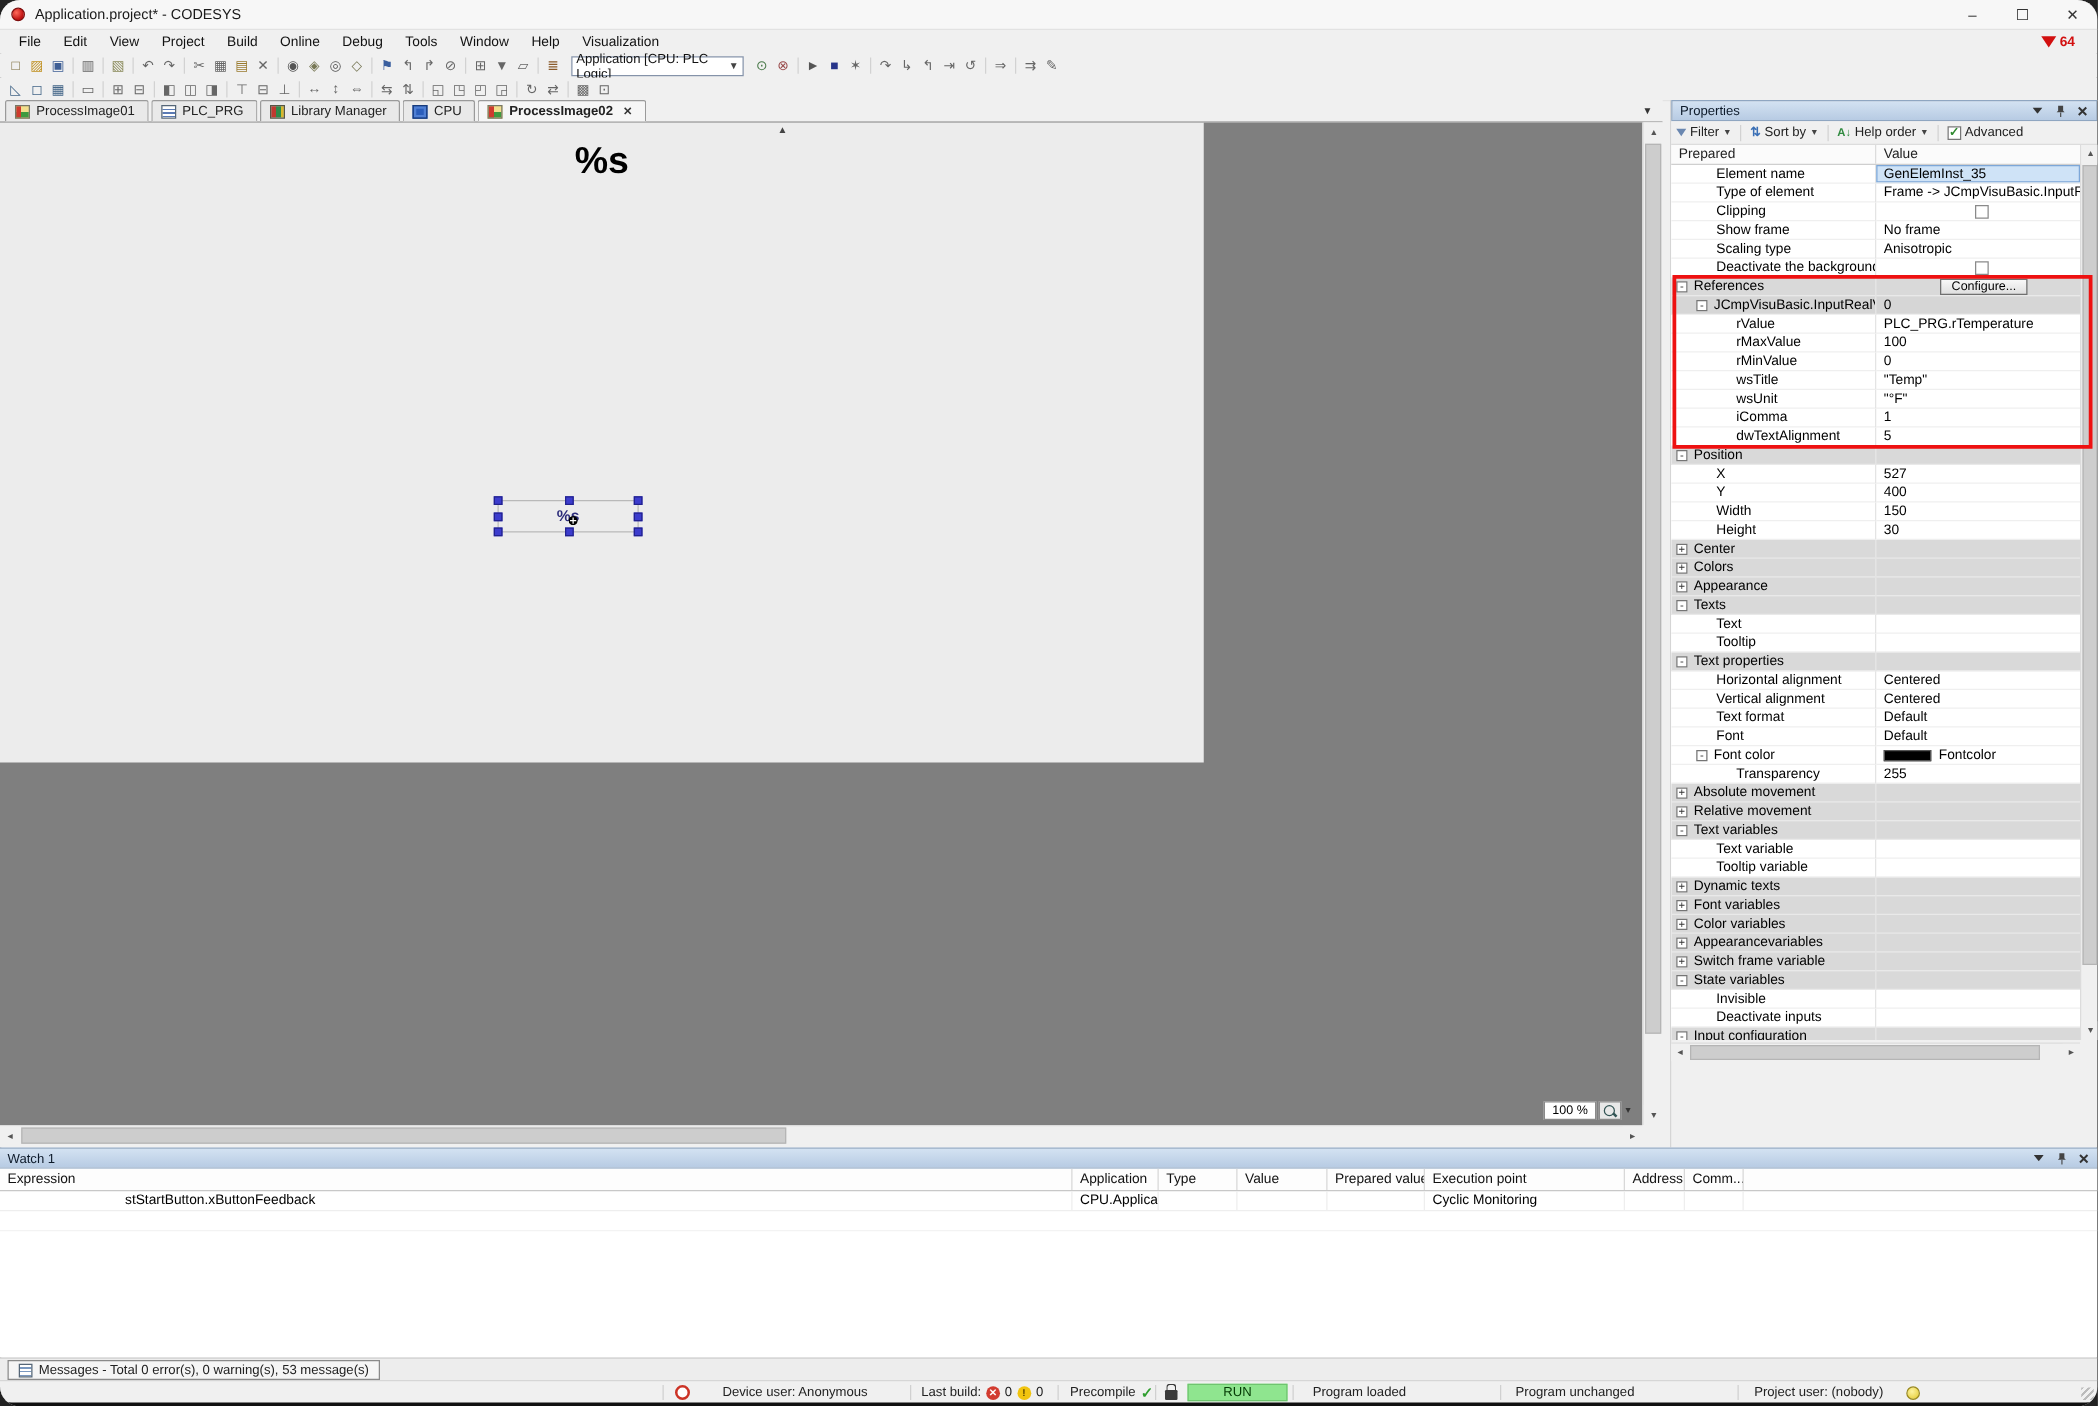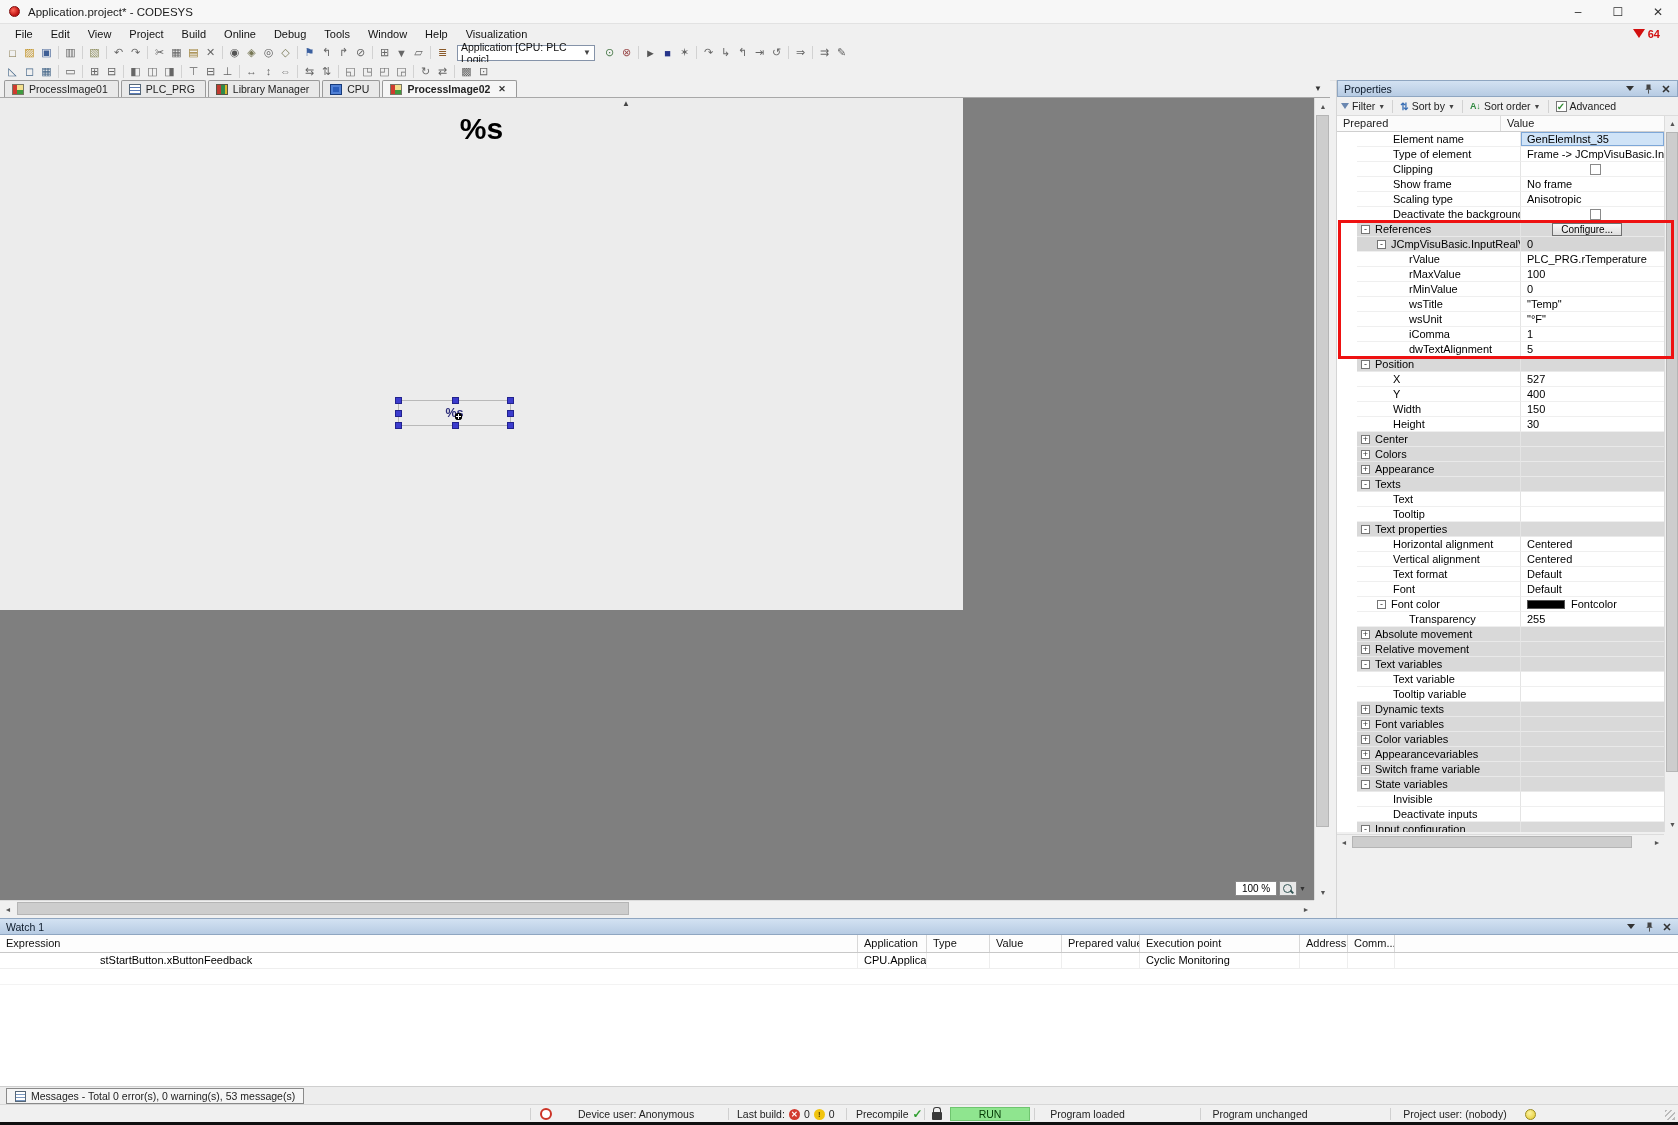--- a/index.html
+++ b/index.html
@@ -1,19 +1,19 @@
 <!DOCTYPE html>
 <html><head>
 <meta charset="utf-8">
 <style>
   * { margin:0; padding:0; box-sizing:border-box; }
   html,body { background:#222; }
   body { font-family:"Liberation Sans", sans-serif; font-size:11px; color:#000; }
   #app { position:relative; width:1678px; height:1125px; background:#f0f0f0; overflow:hidden;
-         box-shadow: inset 0 0 0 1px #6a6a6a; }
+         box-shadow: inset 0 0 0 1px #6a6a6a; border-radius: 16px; }
 
   
   .titlebar { position:absolute; left:0; top:0; width:100%; height:24px; background:#f7f7f7;
               border-bottom:1px solid #e2e2e2; display:flex; align-items:center; }
   .app-logo { width:11px; height:11px; border-radius:50%; background:radial-gradient(circle at 35% 35%, #ff6a5a, #c11414 65%); border:1px solid #7e0d0d; margin:0 8px 0 9px; }
   .title-text { font-size:11.5px; color:#1a1a1a; }
   .win-controls { margin-left:auto; display:flex; height:100%; }
   .win-btn { width:40px; height:100%; display:flex; align-items:center; justify-content:center; color:#333; font-size:12px; }
 
   
@@ -92,21 +92,21 @@
   .funnel-sm { width:0; height:0; border-left:4px solid transparent; border-right:4px solid transparent; border-top:6px solid #6a87b0; }
   .sorticon { color:#3a6fb5; font-size:10px; font-weight:bold; }
   .azicon { color:#2f8a3f; font-size:9px; font-weight:bold; }
   .cbx-adv { width:11px; height:11px; background:#fff; border:1px solid #777; display:flex; align-items:center; justify-content:center; color:#2f8a2f; font-size:10px; font-weight:bold; }
 
   .pgrid-header { height:16px; display:flex; background:#fbfbfb; border-bottom:1px solid #cfcfcf; color:#222; }
   .pgh-cell { padding:1px 6px; }
   .pgh-prop { width:164px; border-right:1px solid #dcdcdc; }
   .pgrid { position:absolute; left:0; top:52px; width:327px; height:700px; overflow:hidden; background:#fff; }
 
-  .prow { display:flex; height:15px; line-height:15px; background:#fff;padding-left:20px; }
+  .prow { display:flex; height:15px; line-height:15px; background:#fff; }
   .prow .plabel { width:164px; border-right:1px solid #e4e4e4; border-bottom:1px solid #efefef; display:flex; align-items:center; overflow:hidden; white-space:nowrap; }
   .prow .pvalue { flex:1; border-bottom:1px solid #efefef; display:flex; align-items:center; padding-left:6px; overflow:hidden; white-space:nowrap; }
   .prow.k-group .plabel, .prow.k-group .pvalue { background:#d9d9d9; border-bottom:1px solid #e9e9e9; }
   .prow.k-group .plabel { padding-left:4px; }
   .prow.k-item .plabel { padding-left:36px; }
   .prow.k-item.has-exp .plabel { padding-left:20px; }
   .prow.k-sub .plabel { padding-left:52px; }
   .prow.sel-gray .plabel, .prow.sel-gray .pvalue { background:#d6d6d6; }
   .prow.sel-blue .pvalue { background:#cfe3f7; box-shadow:inset 0 0 0 1px #7da7d8; }
   .exp { width:9px; height:9px; min-width:9px; background:#fff; border:1px solid #757575; font-size:9px; line-height:7px; text-align:center; color:#333; margin-right:5px; }
@@ -369,21 +369,21 @@
       </span>
       <span class="tbsep"></span>
       <span class="ptb-group">
         <span class="sorticon">⇅</span>
         <span>Sort by</span>
         <span class="ptb-caret">▼</span>
       </span>
       <span class="tbsep"></span>
       <span class="ptb-group">
         <span class="azicon">A↓</span>
-        <span>Sort order</span>
+        <span>Help order</span>
         <span class="ptb-caret">▼</span>
       </span>
       <span class="tbsep"></span>
       <span class="ptb-group">
         <span class="cbx-adv">✓</span>
         <span>Advanced</span>
       </span>
     </div>
 
     <div class="pgrid-header">

